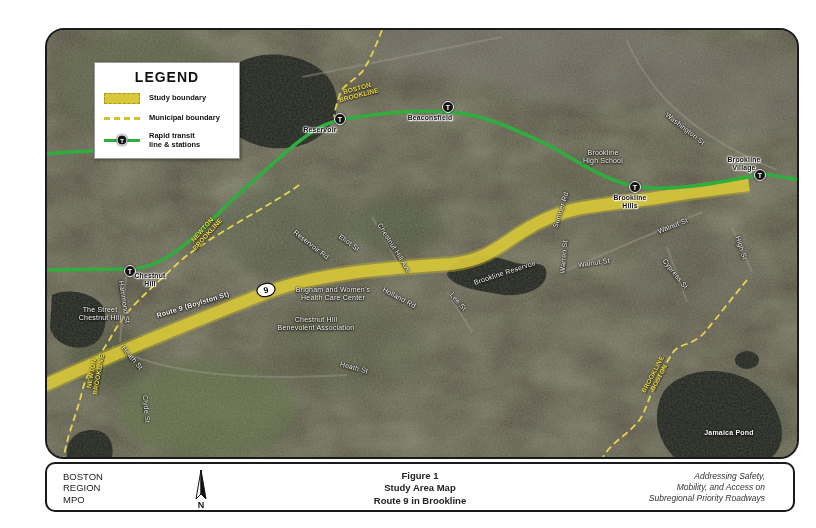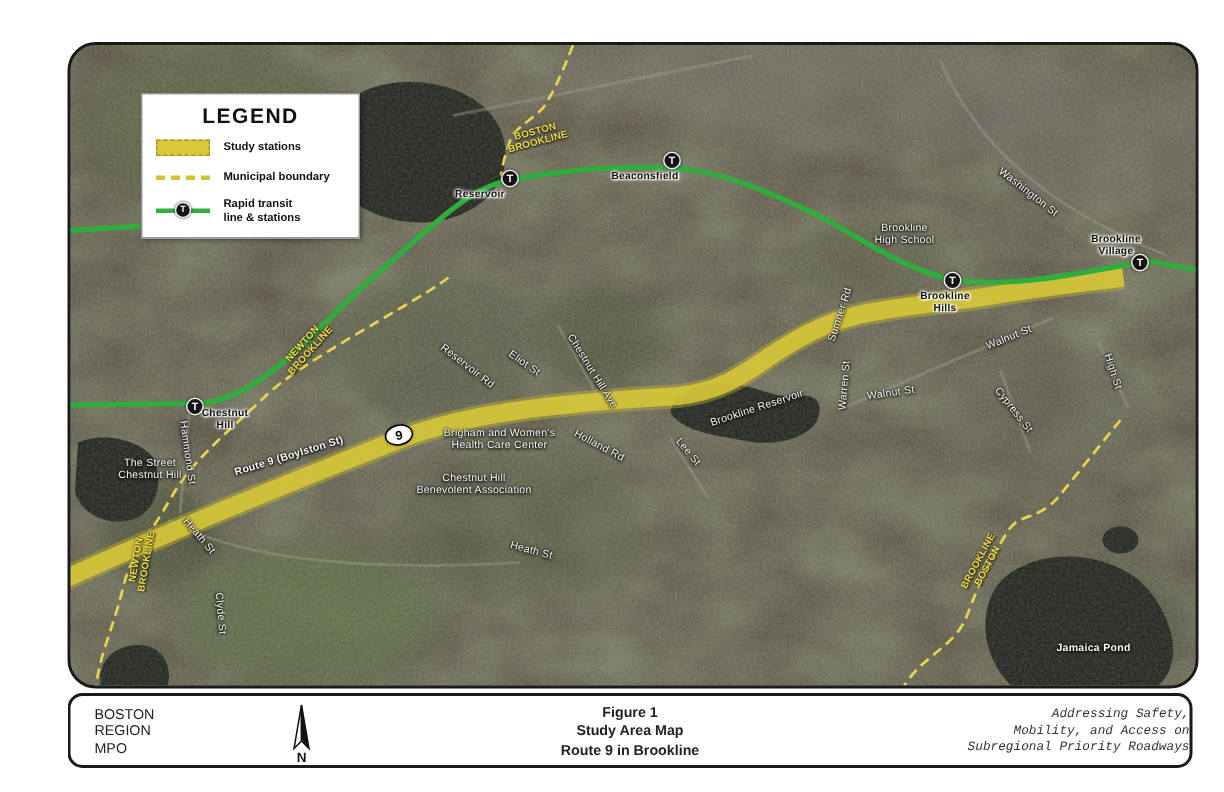--- a/index.html
+++ b/index.html
@@ -41,22 +41,22 @@
   .sw-transit-line .t-icon{left:50%;top:50%;width:9px;height:9px;font-size:6px;}
   .sw-boundary{width:36px;height:0;border-top:3px dashed #d2c131;}
 
   
   .footer-bar{position:absolute;left:45px;top:462px;width:750px;height:50px;
     border:2px solid #1a1a1a;border-radius:10px;background:#fff;box-sizing:border-box;}
   .footer-org{position:absolute;left:16px;top:7px;font-size:9.5px;color:#222;line-height:1.2;white-space:pre-line;}
   .north-arrow{position:absolute;left:142px;top:3px;}
   .footer-title{position:absolute;left:0;right:0;top:6px;text-align:center;font-size:9.5px;
     font-weight:bold;color:#222;line-height:1.3;white-space:pre-line;}
-  .footer-tagline{position:absolute;right:0;top:7px;text-align:right;font-style:italic;
-    font-size:8.5px;color:#333;line-height:1.3;white-space:pre-line;font-family:Liberation Mono, monospace;}
+  .footer-tagline{position:absolute;right:28px;top:7px;text-align:right;font-style:italic;
+    font-size:8.5px;color:#333;line-height:1.3;white-space:pre-line;}
 </style>
 </head>
 <body>
 
 <div class="map-frame">
   <svg class="map-svg" viewBox="0 0 750 427" preserveAspectRatio="none">
     <defs>
       <filter id="patchNoise" x="0" y="0" width="100%" height="100%">
         <feTurbulence type="fractalNoise" baseFrequency="0.018 0.028" numOctaves="3" seed="9"></feTurbulence>
         <feColorMatrix type="matrix" values="0 0 0 0 0.26  0 0 0 0 0.29  0 0 0 0 0.19  0 0 0 0.85 0"></feColorMatrix>
@@ -131,21 +131,21 @@
       <path d="M-3,124 C40,121 80,119 118,116"></path>
     </g>
   </svg>
 
   <div class="legend">
     <div class="legend-title">LEGEND</div>
     <div class="legend-row">
       <div class="legend-swatch">
           <div class="sw-corridor"></div>
         </div>
-      <div class="legend-label">Study stations</div>
+      <div class="legend-label">Study boundary</div>
     </div>
     <div class="legend-row">
       <div class="legend-swatch">
           <div class="sw-boundary"></div>
         </div>
       <div class="legend-label">Municipal boundary</div>
     </div>
     <div class="legend-row">
       <div class="legend-swatch">
         <div class="sw-transit-line">

